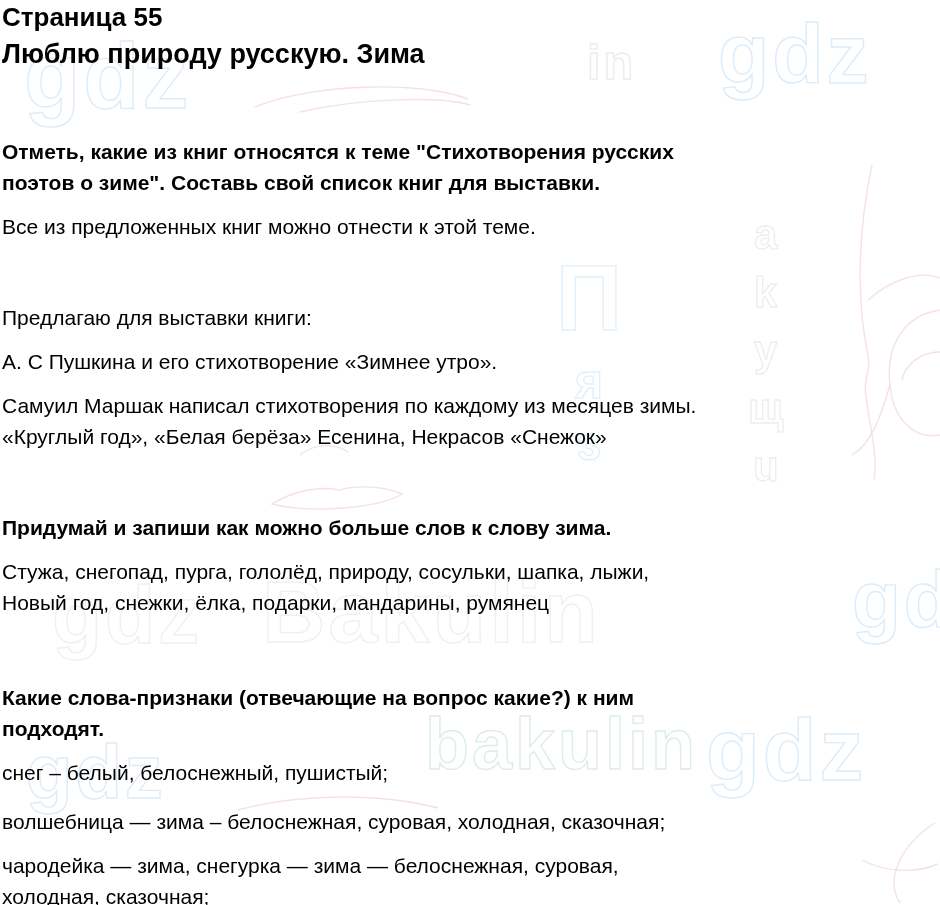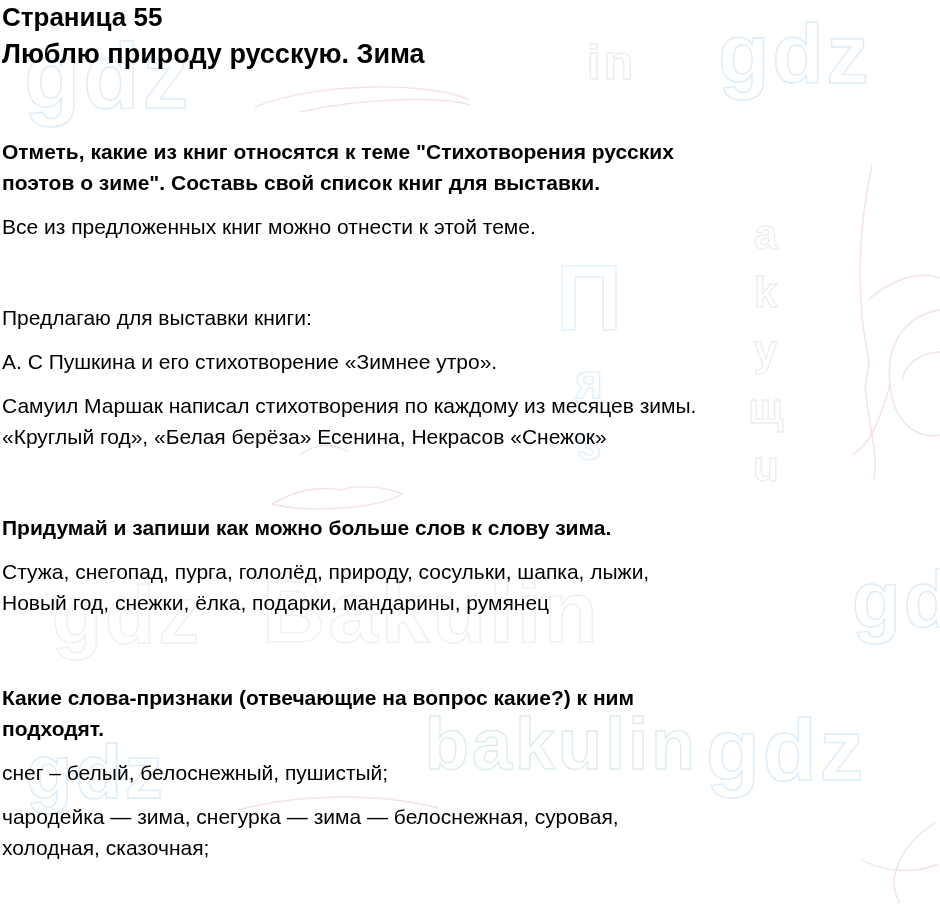--- a/index.html
+++ b/index.html
@@ -107,16 +107,17 @@
   <section>
     <p class="q gap-lg">Придумай и запиши как можно больше слов к слову зима.</p>
     <p class="a">Стужа, снегопад, пурга, гололёд, природу, сосульки, шапка, лыжи,
 Новый год, снежки, ёлка, подарки, мандарины, румянец</p>
   </section>
 
   <section>
     <p class="q gap-xl">Какие слова-признаки (отвечающие на вопрос какие?) к ним
 подходят.</p>
     <p class="a">снег – белый, белоснежный, пушистый;</p>
+    <p class="a sp">волшебница — зима – белоснежная, суровая, холодная, сказочная;</p>
     <p class="a">чародейка — зима, снегурка — зима — белоснежная, суровая,
 холодная, сказочная;</p>
   </section>
 </div>
 
 </body></html>

